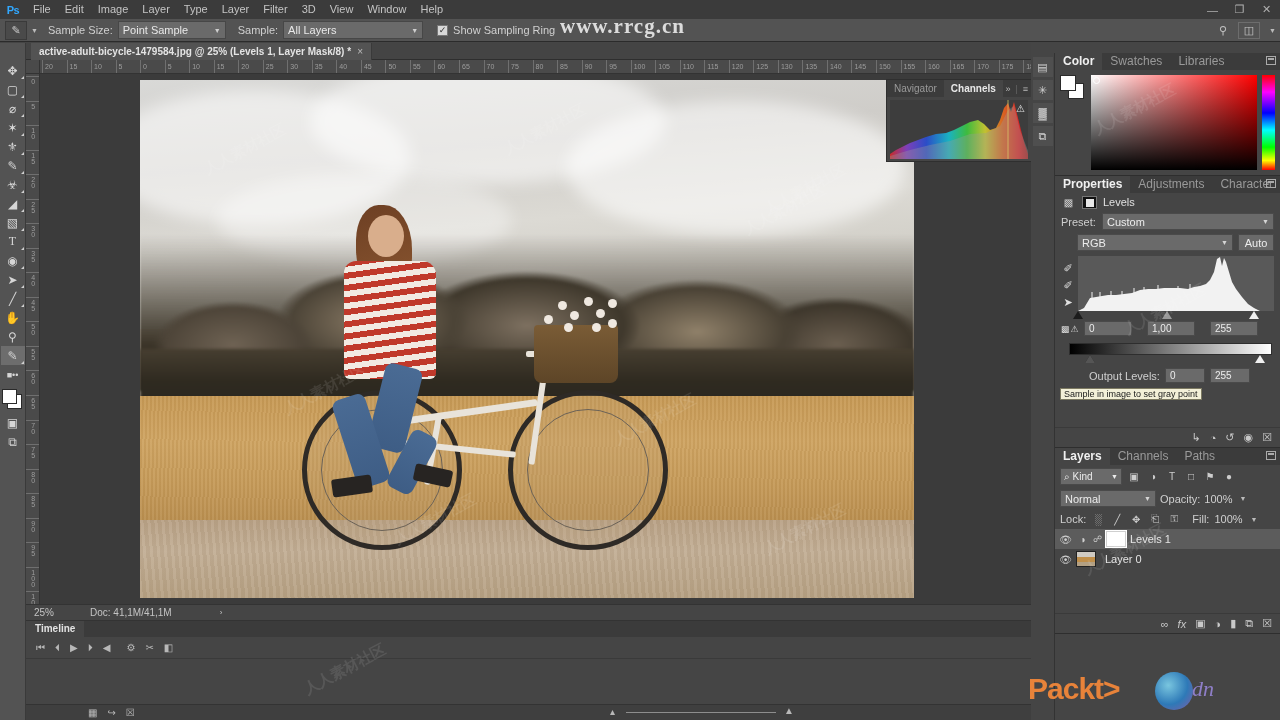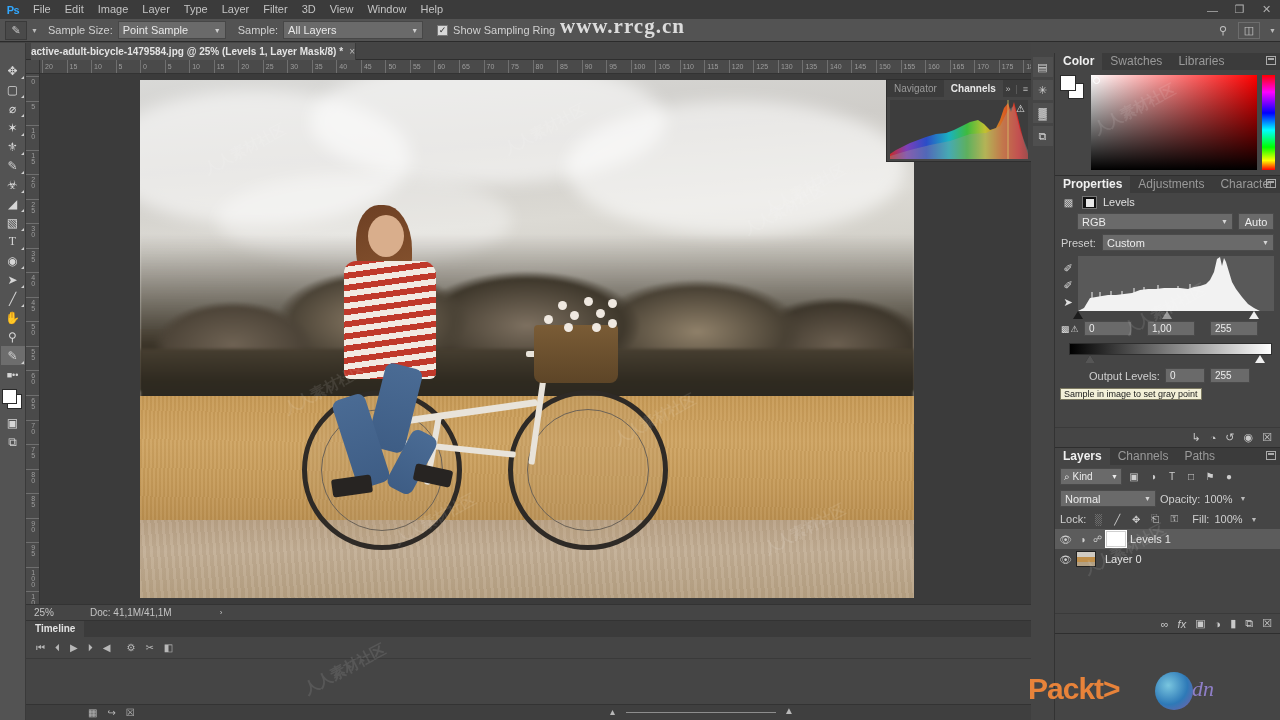--- a/index.html
+++ b/index.html
@@ -76,21 +76,21 @@
   .sw-back { position: absolute; left: 6px; top: 7px; width: 15px; height: 15px; background: #fff; border: 1px solid #2a2a2a; }
   .sw-front { position: absolute; left: 1px; top: 2px; width: 15px; height: 15px; background: #fff; border: 1px solid #2a2a2a; }
 
   
   .tabstrip {
     position: absolute; left: 26px; top: 43px; width: 1005px; height: 17px;
     background: #444; border-bottom: 1px solid #2e2e2e;
   }
   .doctab {
     position: absolute; left: 5px; top: 0; height: 17px; background: #535353;
-    display: flex; align-items: center; padding: 0 0; font-size: 10px;
+    display: flex; align-items: center; padding: 0 8px; font-size: 10px;
     color: #e4e4e4; font-weight: bold; gap: 6px; border-right:1px solid #3a3a3a;
   }
   .doctab .xclose { font-size: 10px; font-weight: normal; color: #bbb; }
   .tabstrip-grip { position:absolute; left:0; top:2px; width:5px; height:13px; }
 
   
   .ruler-corner { position: absolute; left: 26px; top: 60px; width: 14px; height: 14px; background: #4a4a4a; border-right:1px solid #333; border-bottom:1px solid #333;}
   .ruler-h {
     position: absolute; left: 40px; top: 60px; width: 991px; height: 14px;
     background: #4a4a4a; border-bottom: 1px solid #333; overflow: hidden;
@@ -736,34 +736,34 @@
         <div class="p-tab">Paragraph</div>
         <div class="p-menu"></div>
       </div>
 
       <div class="prop-head">
         <div class="icon-sq">▩</div>
         <div class="mask-thumb"></div>
         <div class="prop-title">Levels</div>
       </div>
 
-      <div class="row" style="padding-left:22px">
-        <div class="sel" style="flex:1">
-          <span>RGB</span>
-          <span class="cv">▼</span>
-        </div>
-        <div class="btn-auto">Auto</div>
-      </div>
-
       <div class="row">
         <div class="lbl" style="width:36px">Preset:</div>
         <div class="sel" style="flex:1">
           <span>Custom</span>
           <span class="cv">▼</span>
         </div>
+      </div>
+
+      <div class="row" style="padding-left:22px">
+        <div class="sel" style="flex:1">
+          <span>RGB</span>
+          <span class="cv">▼</span>
+        </div>
+        <div class="btn-auto">Auto</div>
       </div>
 
       <div class="levels-wrap">
         <div class="eyedroppers">
           <div class="ed">✐</div>
           <div class="ed">✐</div>
           <div class="ed">➤</div>
         </div>
         <div class="hist-box">
           <svg width="182" height="55" viewBox="0 0 182 55" preserveAspectRatio="none">

